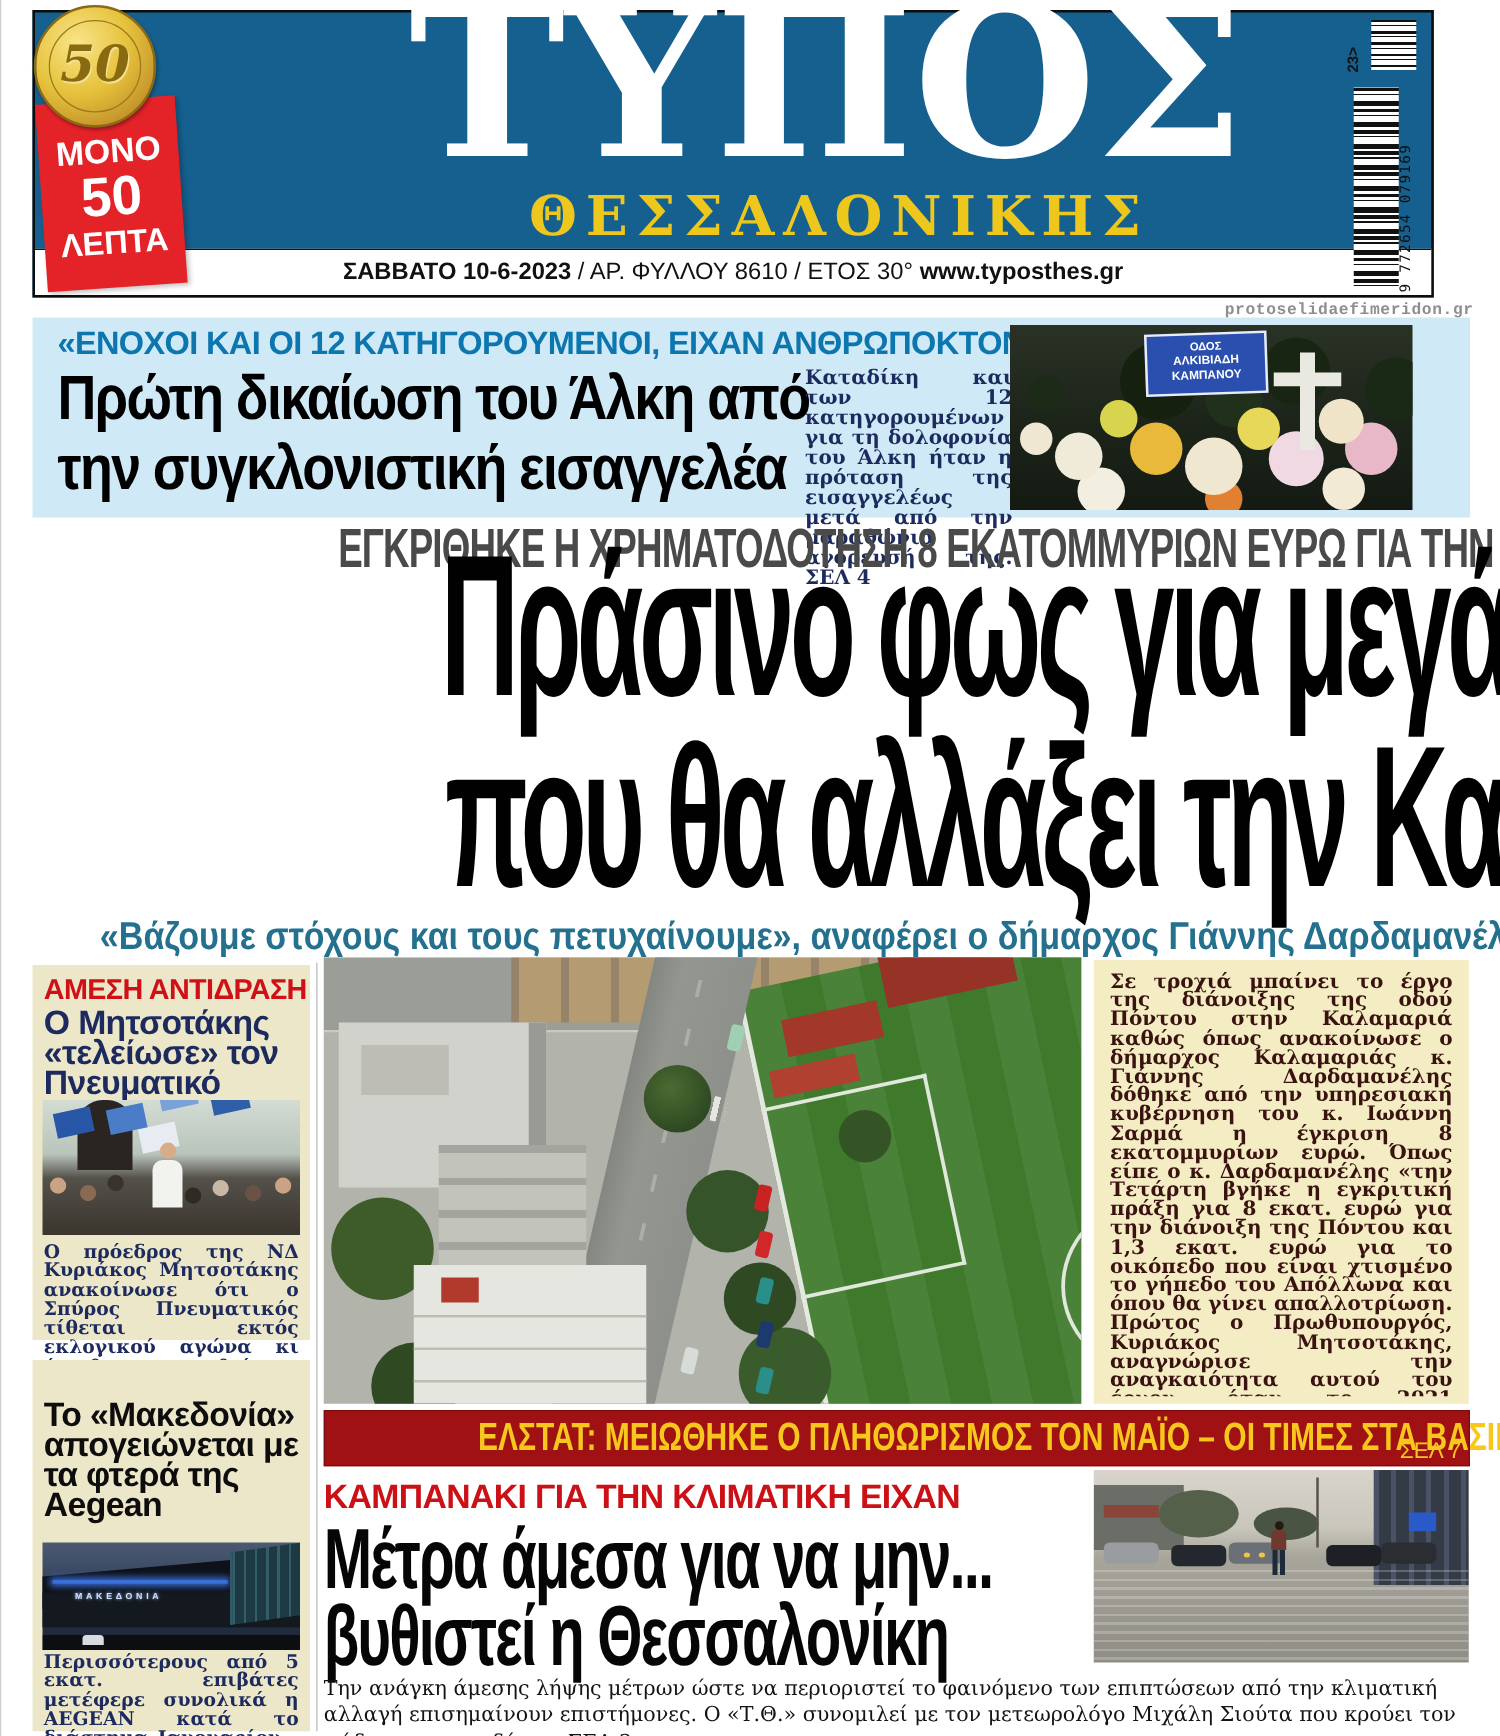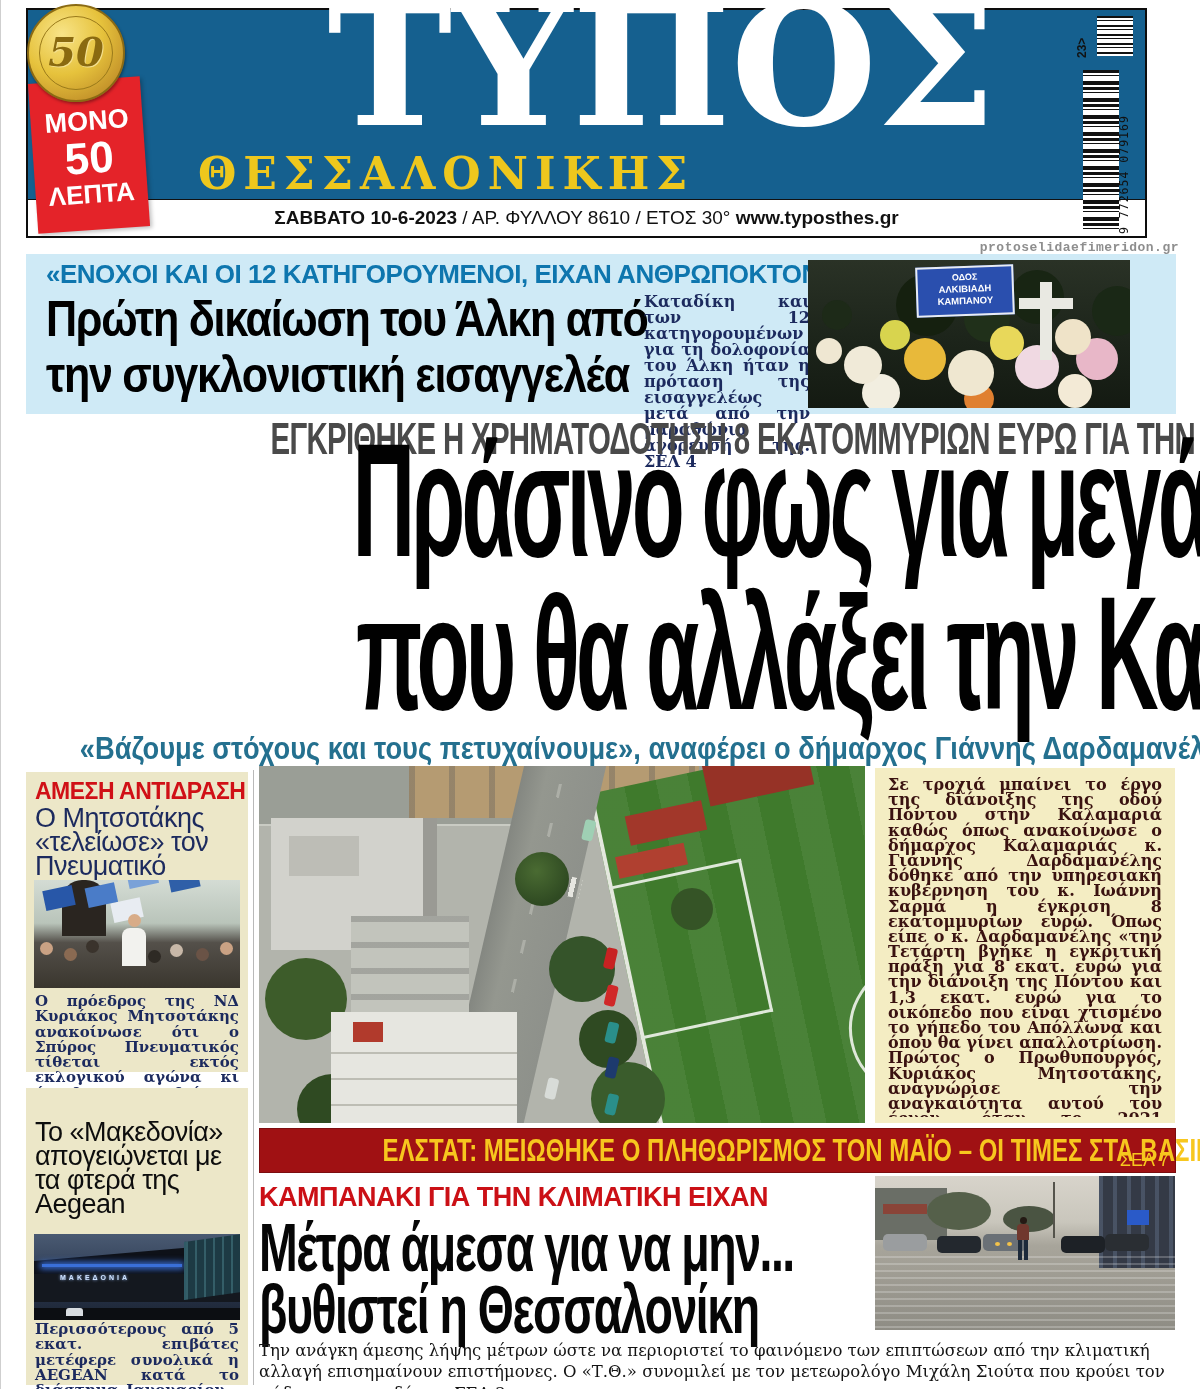--- a/index.html
+++ b/index.html
@@ -9,21 +9,21 @@
   .serif{font-family:"DejaVu Serif",serif;}
   .condL{display:inline-block;transform-origin:left top;white-space:nowrap;}
   .condC{display:inline-block;transform-origin:center top;white-space:nowrap;}
   .photo{position:absolute;overflow:hidden;}
   i{display:block;position:absolute;}
 
   
   #masthead{left:25px;top:8px;width:1121px;height:230px;background:#15608f;border:2px solid #0d0d0d;box-sizing:border-box;}
   #logo-title{left:0;right:0;top:-28px;text-align:center;padding-left:150px;color:#ffffff;
      font-family:"DejaVu Serif",serif;font-weight:bold;font-size:168px;letter-spacing:0px;line-height:1;}
-  #logo-sub{left:0;right:0;top:142px;padding-left:170px;color:#eec71d;
+  #logo-sub{left:0;right:0;top:142px;text-align:center;padding-left:170px;color:#eec71d;
      font-family:"DejaVu Serif",serif;font-weight:bold;font-size:44px;letter-spacing:7px;line-height:1;}
   #datestrip{left:0;right:0;bottom:0;height:36px;background:#ffffff;border-top:1px solid #111;
      text-align:center;font-size:19px;color:#111;line-height:36px;}
   #datestrip b{font-weight:bold;}
   #price-tag{left:32px;top:80px;width:112px;height:150px;background:#e42329;transform:rotate(-4deg);
      color:#fff;text-align:center;font-weight:bold;z-index:6;box-shadow:2px 2px 4px rgba(0,0,0,.25);}
   #price-tag .l1{margin-top:28px;font-size:27px;line-height:1;}
   #price-tag .l2{font-size:44px;line-height:1.05;}
   #price-tag .l3{font-size:26px;line-height:1.05;}
   #coin{left:26px;top:4px;width:94px;height:94px;border-radius:50%;z-index:7;
@@ -72,21 +72,21 @@
   #mh1{top:420px;}  #mh2{top:573px;}
   #main-subhead{left:0;top:731px;width:1200px;text-align:center;}
   #main-subhead .condC{font-size:31px;font-weight:bold;color:#24708f;transform:scale(.88,1);}
 
   
   #col-divider{left:252px;top:770px;width:1px;height:615px;background:#b9b9b9;}
   .cream-panel{background:#ece7c8;}
   #sb-a1{left:25px;top:772px;width:222px;height:300px;}
   #sb-a2{left:25px;top:1088px;width:222px;height:297px;}
   .sb-kicker{left:9px;top:6px;font-weight:bold;font-size:23px;color:#d01016;letter-spacing:-.5px;}
-  .sb-headline{left:9px;width:204px;font-weight:normal;font-size:27px;line-height:24px;letter-spacing:-.5px;}
+  .sb-headline{left:9px;width:204px;font-weight:bold;font-size:27px;line-height:24px;letter-spacing:-.5px;}
   #sb-a1 .sb-headline{top:34px;color:#1c2a5e;}
   #sb-a2 .sb-headline{top:32px;color:#0d0d0d;}
   .sb-body{left:9px;width:204px;font-weight:bold;font-size:15px;line-height:1.02;text-align:justify;color:#1c2a5e;}
   #sb-a1 .sb-body{top:222px;}
   #sb-a2 .sb-body{top:234px;}
   
   #crowd-photo{left:8px;top:108px;width:206px;height:108px;background:linear-gradient(180deg,#d4dcd4 0%,#b9c4ba 40%,#54504a 58%,#3a362e 100%);}
   #crowd-photo .arch{left:28px;top:0;width:44px;height:56px;background:#2a2520;border-radius:20px 20px 0 0;}
   #crowd-photo .flags{left:10px;top:8px;width:30px;height:20px;background:#2857a8;transform:rotate(-12deg);
      box-shadow:42px 6px 0 #4a7cc8,86px -4px 0 #7aa2d8,126px 8px 0 #2f5fa8,158px -2px 0 #4a79c4,64px 26px 0 #e8ecf2;}

